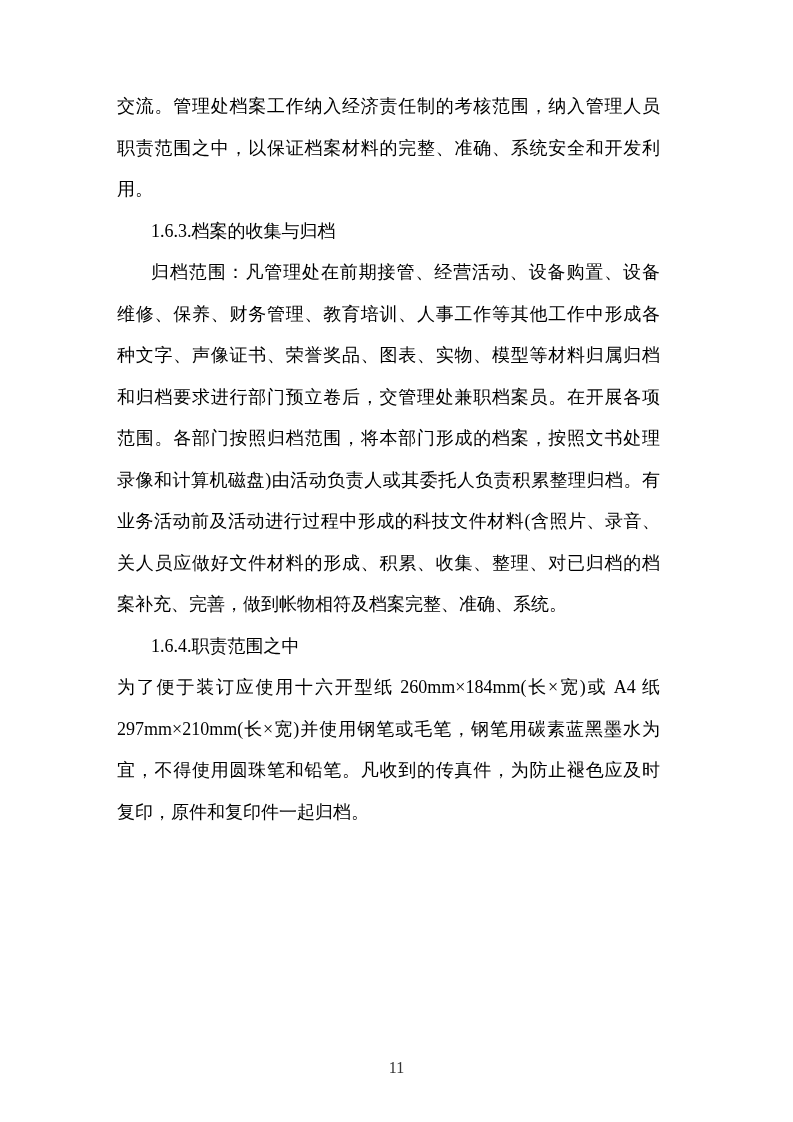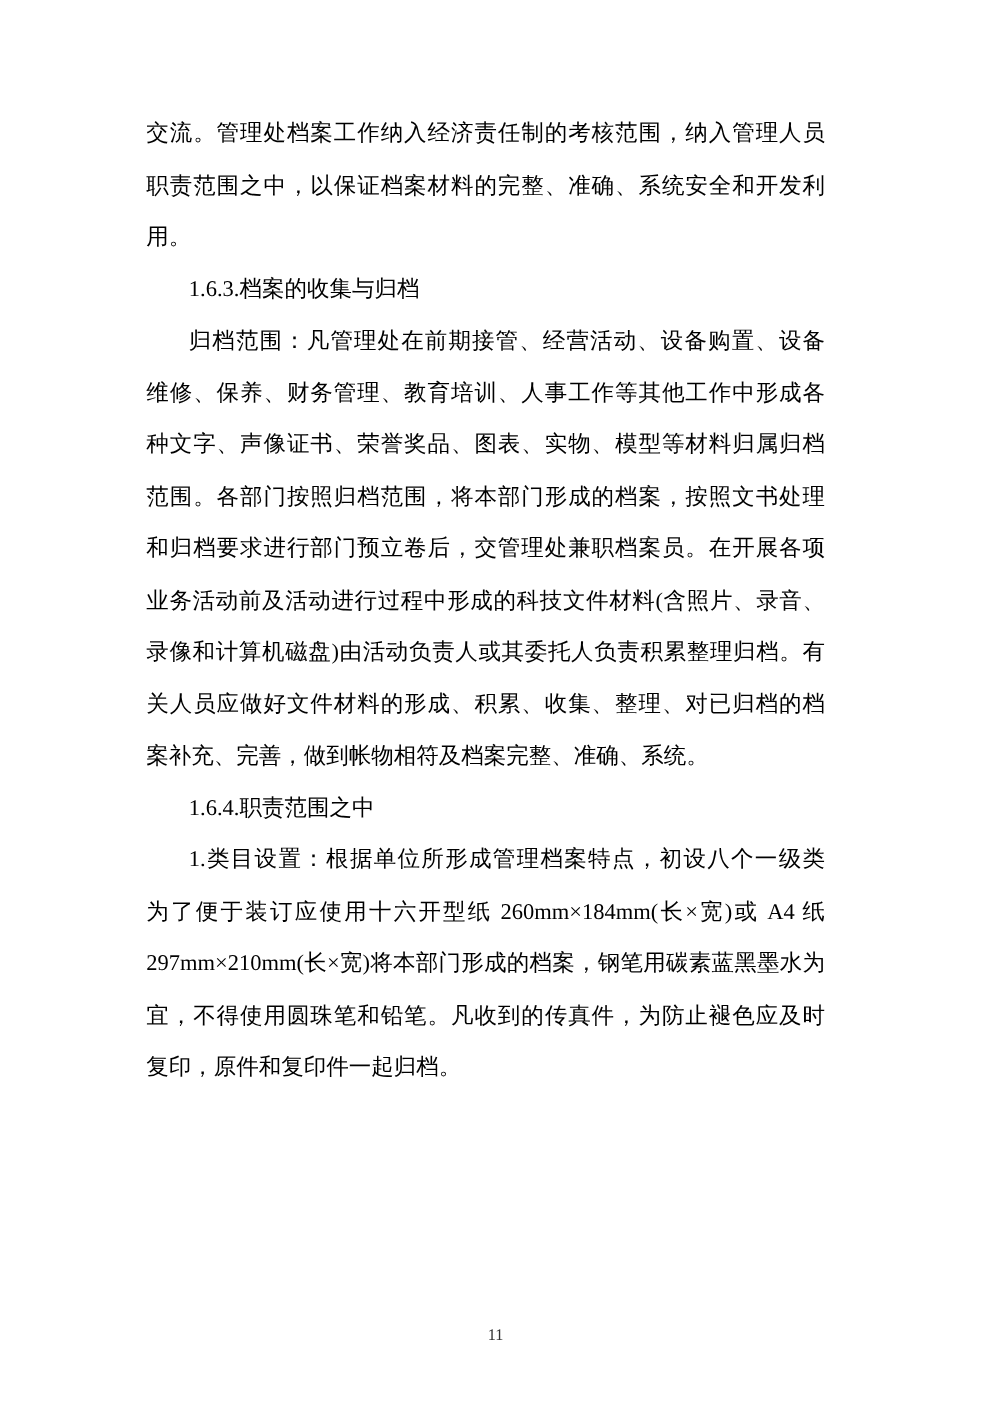--- a/index.html
+++ b/index.html
@@ -37,53 +37,52 @@
   }
   .line.indent {
     text-indent: 34px;
   }
   .footer {
     position: absolute;
     top: 1059px;
     left: 0;
     width: 793px;
     text-align: center;
-    font-size: 13px;
+    font-size: 16px;
     line-height: 18px;
     color: #333333;
   }
 </style>
 </head>
 <body>
 
 <div class="page">
   <div class="doc-body">
 
     <div class="line">交流。管理处档案工作纳入经济责任制的考核范围，纳入管理人员</div>
     <div class="line">职责范围之中，以保证档案材料的完整、准确、系统安全和开发利</div>
     <div class="line plain">用。</div>
 
     <div class="line plain indent">1.6.3.档案的收集与归档</div>
 
     <div class="line indent">归档范围：凡管理处在前期接管、经营活动、设备购置、设备</div>
     <div class="line">维修、保养、财务管理、教育培训、人事工作等其他工作中形成各</div>
     <div class="line">种文字、声像证书、荣誉奖品、图表、实物、模型等材料归属归档</div>
+    <div class="line">和归档要求进行部门预立卷后，交管理处兼职档案员。在开展各项</div>
     <div class="line">范围。各部门按照归档范围，将本部门形成的档案，按照文书处理</div>
-    <div class="line">和归档要求进行部门预立卷后，交管理处兼职档案员。在开展各项</div>
+    <div class="line">录像和计算机磁盘)由活动负责人或其委托人负责积累整理归档。有</div>
     <div class="line">业务活动前及活动进行过程中形成的科技文件材料(含照片、录音、</div>
-    <div class="line">录像和计算机磁盘)由活动负责人或其委托人负责积累整理归档。有</div>
     <div class="line">关人员应做好文件材料的形成、积累、收集、整理、对已归档的档</div>
     <div class="line plain">案补充、完善，做到帐物相符及档案完整、准确、系统。</div>
 
     <div class="line plain indent">1.6.4.职责范围之中</div>
 
-    <div class="line indent">1.类目设置：根据单位所形成管理档案特点，初设八个一级类</div>
 
     <div class="line">为了便于装订应使用十六开型纸 260mm×184mm(长×宽)或 A4 纸</div>
-    <div class="line">297mm×210mm(长×宽)将本部门形成的档案，钢笔用碳素蓝黑墨水为</div>
+    <div class="line">297mm×210mm(长×宽)并使用钢笔或毛笔，钢笔用碳素蓝黑墨水为</div>
     <div class="line">宜，不得使用圆珠笔和铅笔。凡收到的传真件，为防止褪色应及时</div>
     <div class="line plain">复印，原件和复印件一起归档。</div>
 
   </div>
 
   <div class="footer">
     <span>11</span>
   </div>
 </div>
 

